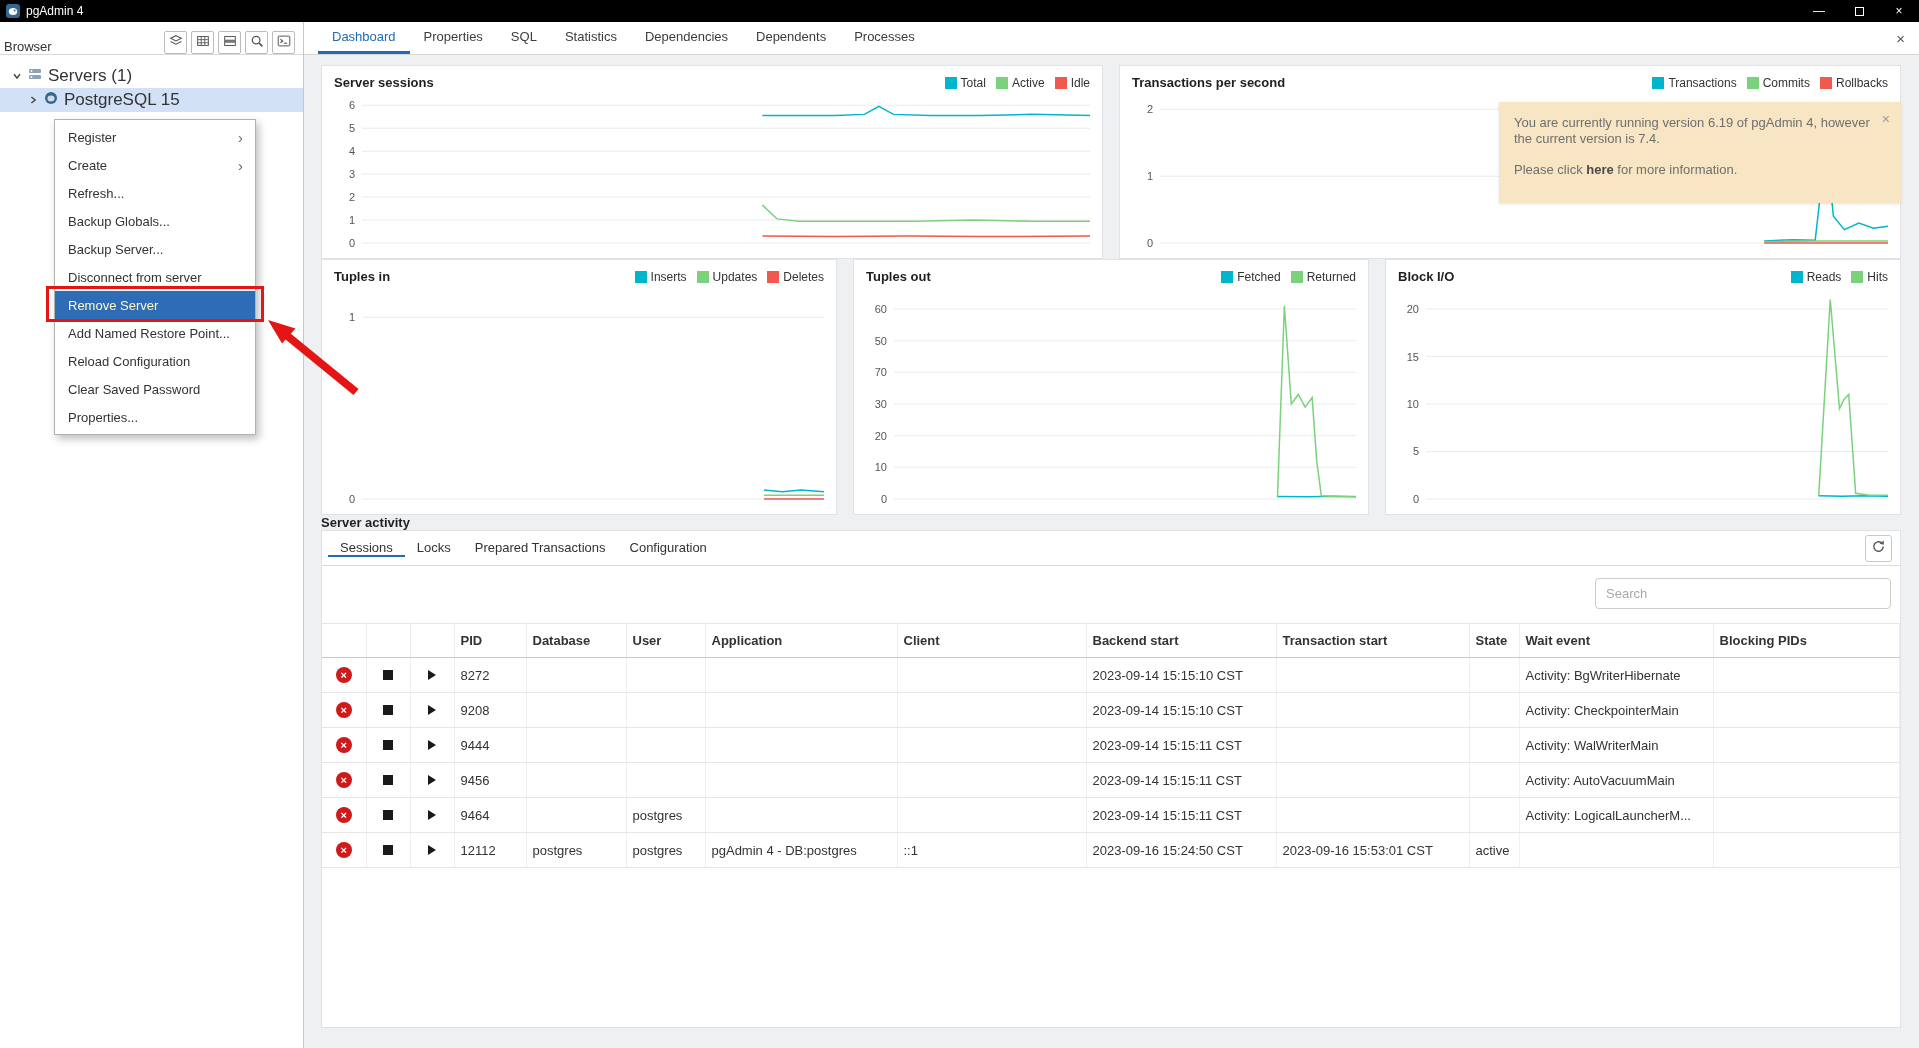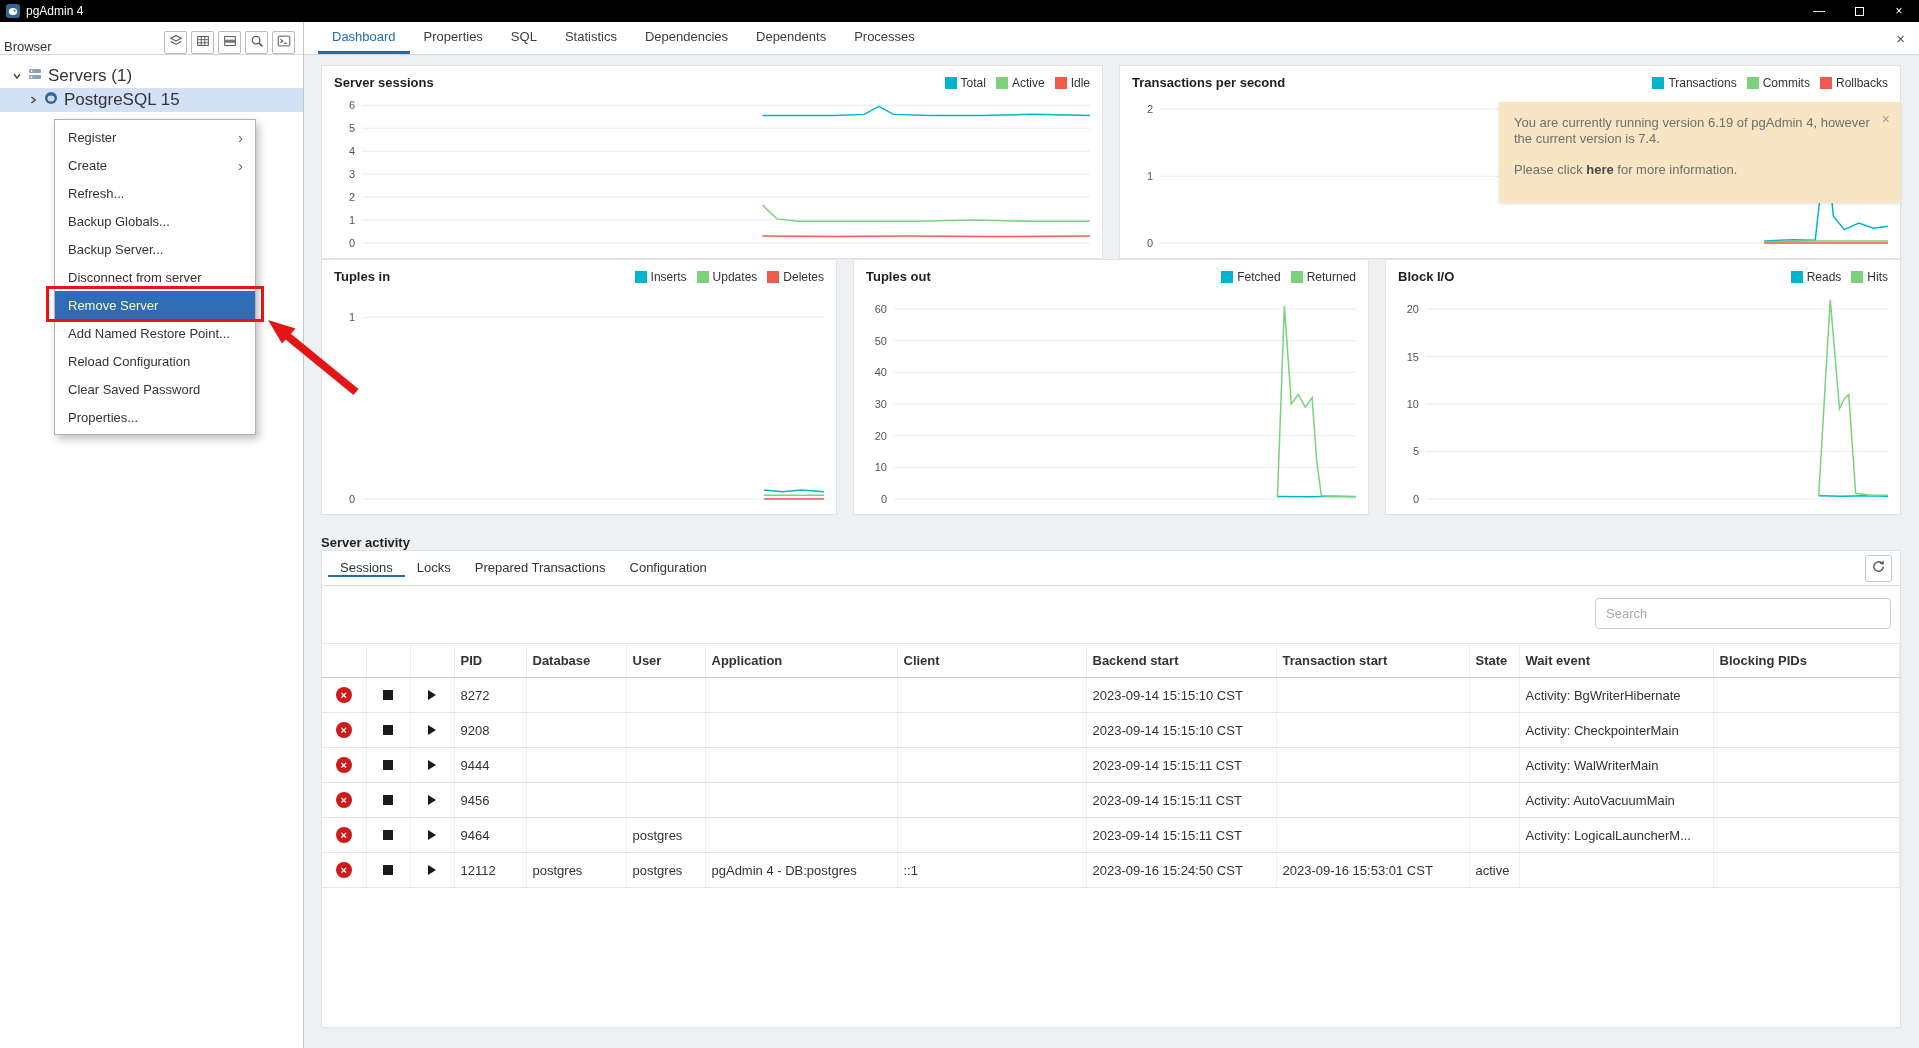--- a/index.html
+++ b/index.html
@@ -49,21 +49,21 @@
   .panel-title{font-weight:bold;color:#1f1f1f;font-size:13px}
   .legend{margin-left:auto;display:flex;gap:10px;align-items:center;font-size:12px;color:#333}
   .lg-item{display:flex;align-items:center;gap:4px}
   .sw{width:12px;height:12px;display:inline-block}
   .chart-body{flex:1;display:flex;margin-top:6px;padding-bottom:9px;min-height:0}
   .axis{width:28px;position:relative;font-size:11px;color:#555;flex:none}
   .tick{position:absolute;right:7px;transform:translateY(-50%)}
   .plot{flex:1;position:relative;min-width:0}
   .plot svg{position:absolute;left:0;top:0;width:100%;height:100%;overflow:visible}
 
-  .activity-title{font-weight:bold;color:#1f1f1f;font-size:13px;flex:none;margin-top:20px}
+  .activity-title{font-weight:bold;color:#1f1f1f;font-size:13px;flex:none;margin-top:0}
   .activity-panel{flex:1;min-height:0;background:#fff;border:1px solid #dfe2e6;display:flex;flex-direction:column;overflow:hidden}
   .activity-tabs{height:35px;flex:none;border-bottom:1px solid #dadada;display:flex;align-items:stretch;padding:0 8px 0 6px}
   .atab{padding:0 12px;display:flex;align-items:center;color:#333;border-bottom:2px solid transparent;cursor:default}
   .atab.active{border-bottom-color:#1f6cb5}
   .refresh-btn{margin-left:auto;align-self:center;width:27px;height:27px;border:1px solid #c9c9c9;border-radius:3px;background:#fff;display:flex;align-items:center;justify-content:center;padding:0}
   .search-row{flex:none;display:flex;justify-content:flex-end;padding:12px 9px 14px 9px}
   .search-input{width:296px;height:31px;border:1px solid #cccccc;border-radius:4px;padding:0 10px;font-size:13px;color:#333;outline:none}
   .search-input::placeholder{color:#a8a8a8}
 
   table.sessions{width:100%;border-collapse:collapse;table-layout:fixed;font-size:13px;color:#333}
@@ -324,21 +324,21 @@
                   <span class="lg-item">
                     <span class="sw" style="background: rgb(124, 210, 124);"></span>
                     <span class="lg-label">Returned</span>
                   </span>
                 </div>
             </div>
             <div class="chart-body">
                 <div class="axis">
                   <span class="tick" style="top: 9.09091%;">60</span>
                   <span class="tick" style="top: 24.2424%;">50</span>
-                  <span class="tick" style="top: 39.3939%;">40</span>
+                  <span class="tick" style="top: 39.3939%;">70</span>
                   <span class="tick" style="top: 54.5455%;">30</span>
                   <span class="tick" style="top: 69.697%;">20</span>
                   <span class="tick" style="top: 84.8485%;">10</span>
                   <span class="tick" style="top: 100%;">0</span>
                 </div>
                 <div class="plot">
                   <svg viewBox="0 0 100 100" preserveAspectRatio="none">
                     <line x1="0" x2="100" y1="9.09" y2="9.09" stroke="#ebebeb" vector-effect="non-scaling-stroke"></line>
                     <line x1="0" x2="100" y1="24.24" y2="24.24" stroke="#ebebeb" vector-effect="non-scaling-stroke"></line>
                     <line x1="0" x2="100" y1="39.39" y2="39.39" stroke="#ebebeb" vector-effect="non-scaling-stroke"></line>

